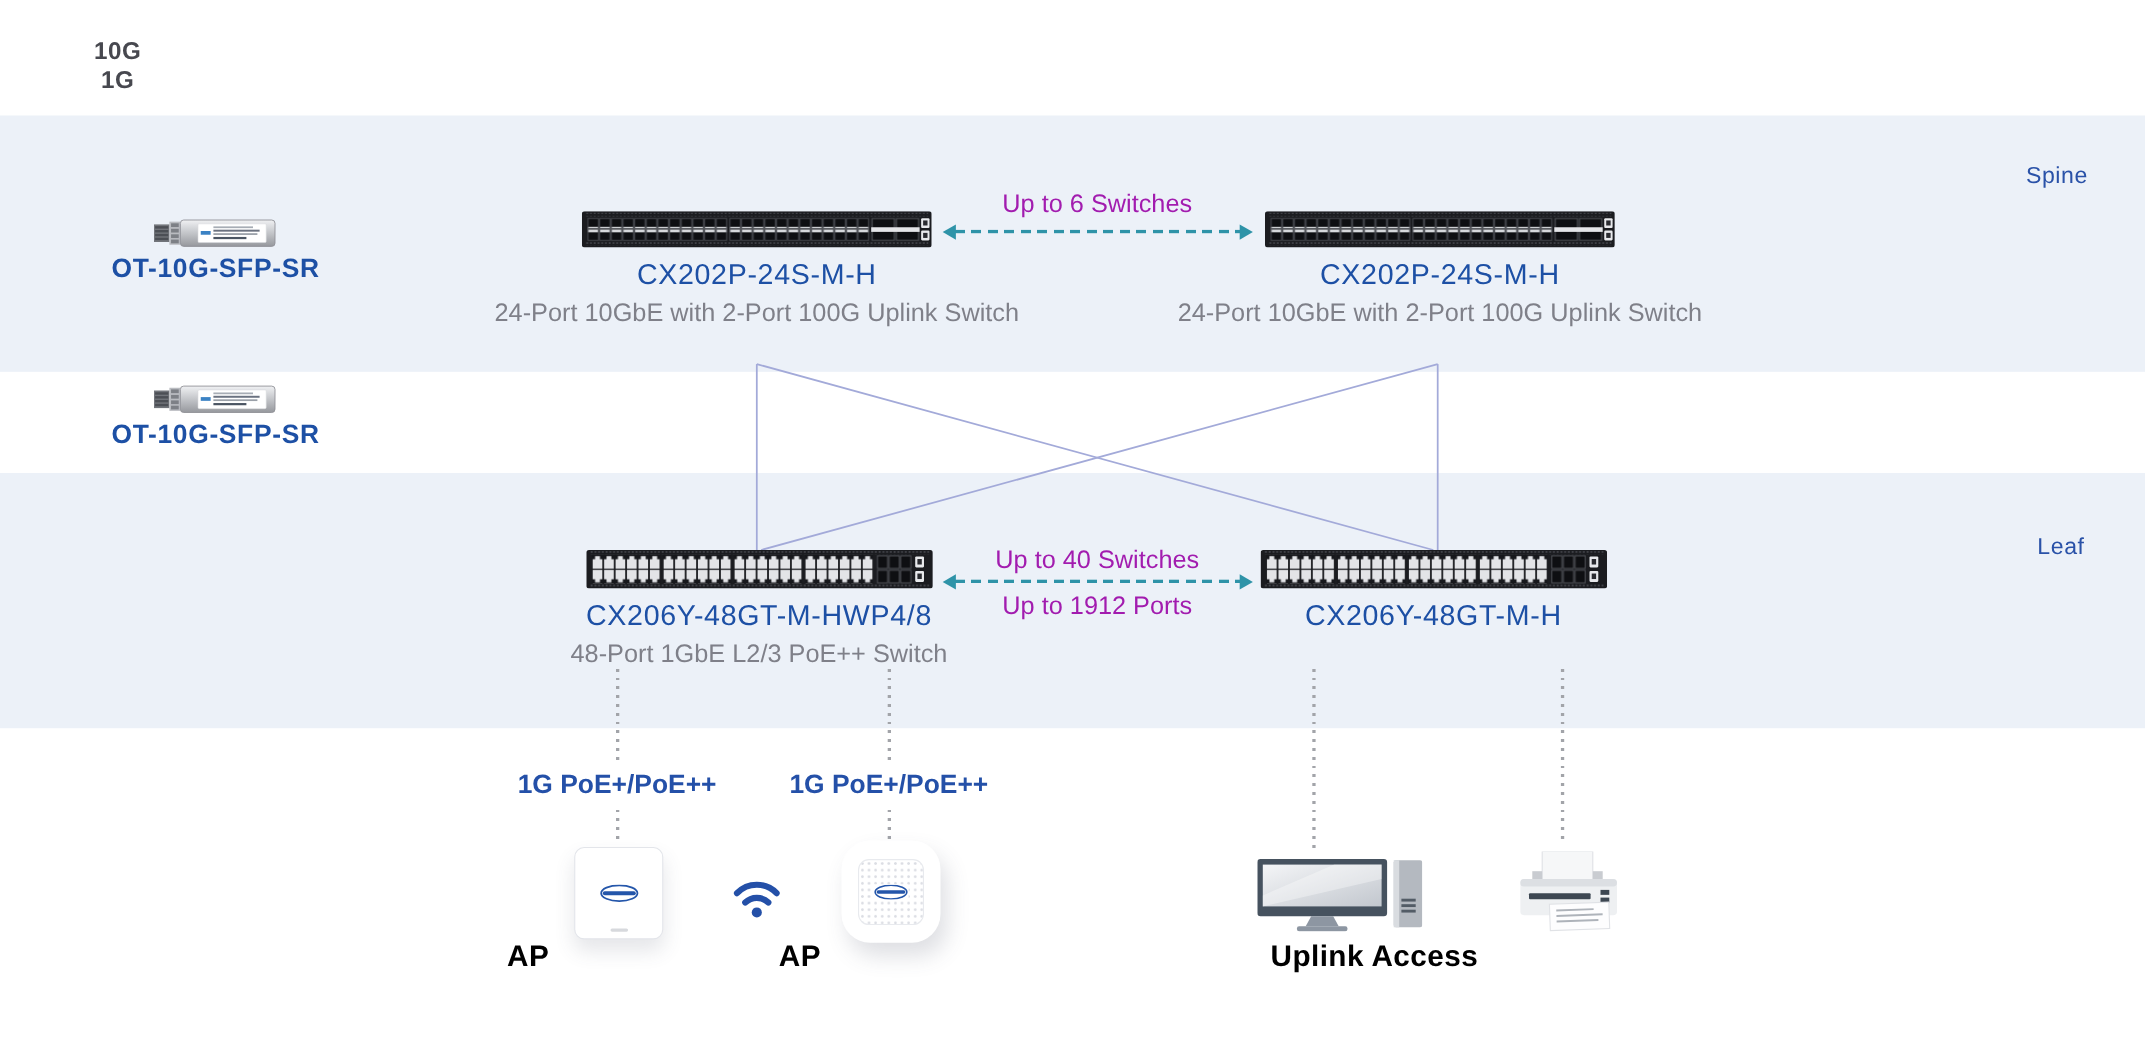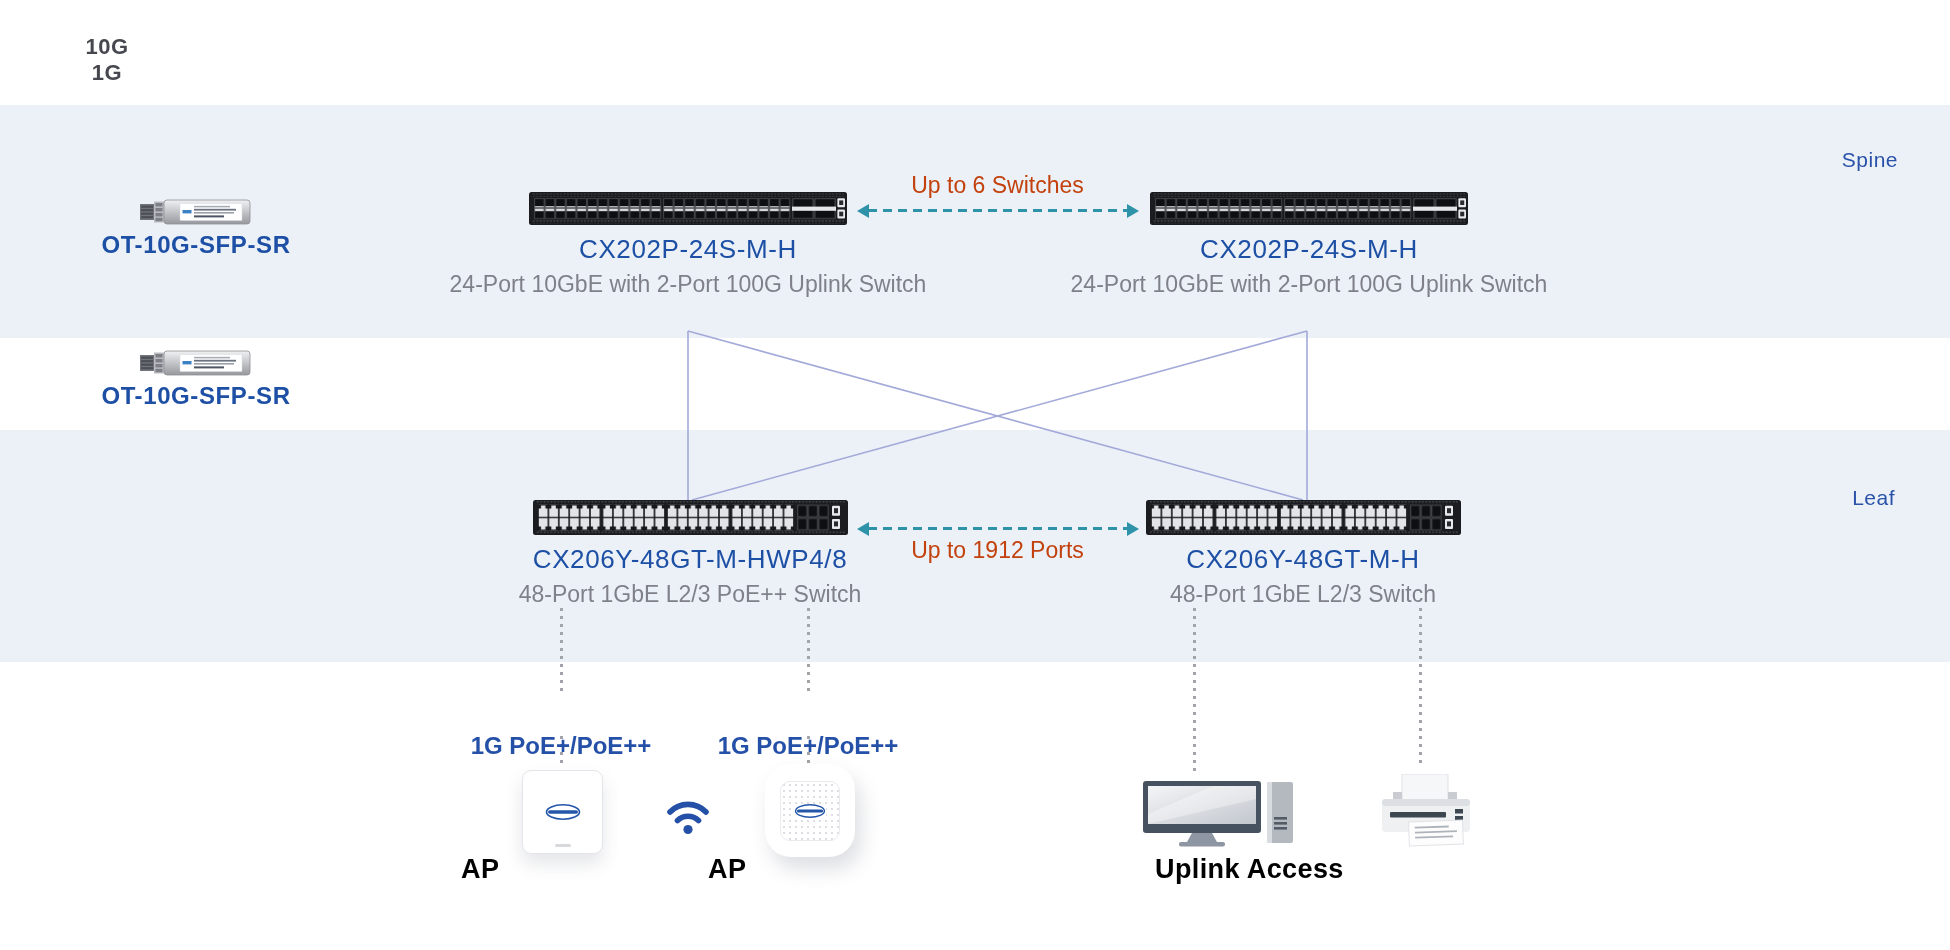--- a/index.html
+++ b/index.html
@@ -24,31 +24,31 @@
   .dev-block svg{display:block;margin:0 auto;}
   .model{color:#1d50a5;font-weight:400;font-size:26px;letter-spacing:0.6px;margin-top:9px;white-space:nowrap;}
   .desc{color:#7f8089;font-size:23px;margin-top:6px;white-space:nowrap;}
   .sfp-label{color:#1d50a5;font-weight:700;font-size:24px;letter-spacing:0.6px;margin-top:2px;white-space:nowrap;}
 
   .tier-label{color:#2a52a8;font-weight:400;font-size:21px;letter-spacing:0.5px;text-align:right;}
   #tier-spine{right:52px;top:148px;}
   #tier-leaf{right:55px;top:486px;}
 
   
-  .link-label{color:#c2410c;font-size:23px;text-align:center;white-space:nowrap;}
+  .link-label{color:#a21caf;font-size:23px;text-align:center;white-space:nowrap;}
   .dash-arrow{height:3px;background:repeating-linear-gradient(90deg,#2e93a8 0 9px,transparent 9px 15px);}
   .dash-arrow::before,.dash-arrow::after{content:'';position:absolute;top:-5.5px;width:0;height:0;
     border-top:7px solid transparent;border-bottom:7px solid transparent;}
   .dash-arrow::before{left:-11px;border-right:12px solid #2e93a8;}
   .dash-arrow::after{right:-11px;border-left:12px solid #2e93a8;}
 
   
   .vdot{width:3px;background:repeating-linear-gradient(180deg,#a2a4a9 0 2.6px,transparent 2.6px 8px);}
 
-  .poe-label{color:#2450a8;font-size:24px;font-weight:600;text-align:center;white-space:nowrap;margin-top:32px;}
+  .poe-label{color:#2450a8;font-size:24px;font-weight:600;text-align:center;white-space:nowrap;}
   .end-label{color:#000000;font-weight:700;font-size:27px;text-align:left;letter-spacing:0.4px;}
 
   
   .ap-square{width:79px;height:82px;background:#ffffff;border:1px solid #e3e5ea;border-radius:9px;
     box-shadow:0 10px 18px rgba(70,80,100,0.14);display:flex;align-items:center;justify-content:center;}
   .ap-mount{position:absolute;bottom:6px;left:50%;margin-left:-8px;width:16px;height:3px;background:#d7d9dd;border-radius:2px;}
   .ap-clover{width:90px;height:93px;background:#ffffff;border-radius:26px;
     box-shadow:6px 12px 20px rgba(70,80,100,0.18);display:flex;align-items:center;justify-content:center;}
   .ap-perf{width:58px;height:58px;border:1px solid #e8eaee;border-radius:10px;
     background:radial-gradient(#dcdee4 1.1px,transparent 1.3px);background-size:6px 6px;
@@ -272,23 +272,23 @@
       </svg>
     <div class="model">CX206Y-48GT-M-HWP4/8</div>
     <div class="desc">48-Port 1GbE L2/3 PoE++ Switch</div>
   </div>
 
   <div class="abs dev-block" style="left:1043px;top:500px;width:520px;">
     <svg width="315" height="35">
         <use href="#leafSwitch"></use>
       </svg>
     <div class="model">CX206Y-48GT-M-H</div>
-    <div class="desc">48-Port 1GbE L2/3 Switch</div>
-  </div>
-
+  </div>
+
+  <div class="abs link-label" style="left:855px;top:495px;width:285px;">Up to 40 Switches</div>
   <div class="abs dash-arrow" style="left:868px;top:527px;width:260px;"></div>
   <div class="abs link-label" style="left:855px;top:537px;width:285px;">Up to 1912 Ports</div>
 
   <div class="abs vdot" style="left:559.5px;top:608px;height:84px;"></div>
   <div class="abs vdot" style="left:559.5px;top:736px;height:28px;"></div>
   <div class="abs vdot" style="left:806.5px;top:608px;height:84px;"></div>
   <div class="abs vdot" style="left:806.5px;top:736px;height:28px;"></div>
   <div class="abs vdot" style="left:1192.5px;top:608px;height:168px;"></div>
   <div class="abs vdot" style="left:1418.5px;top:608px;height:160px;"></div>
 

